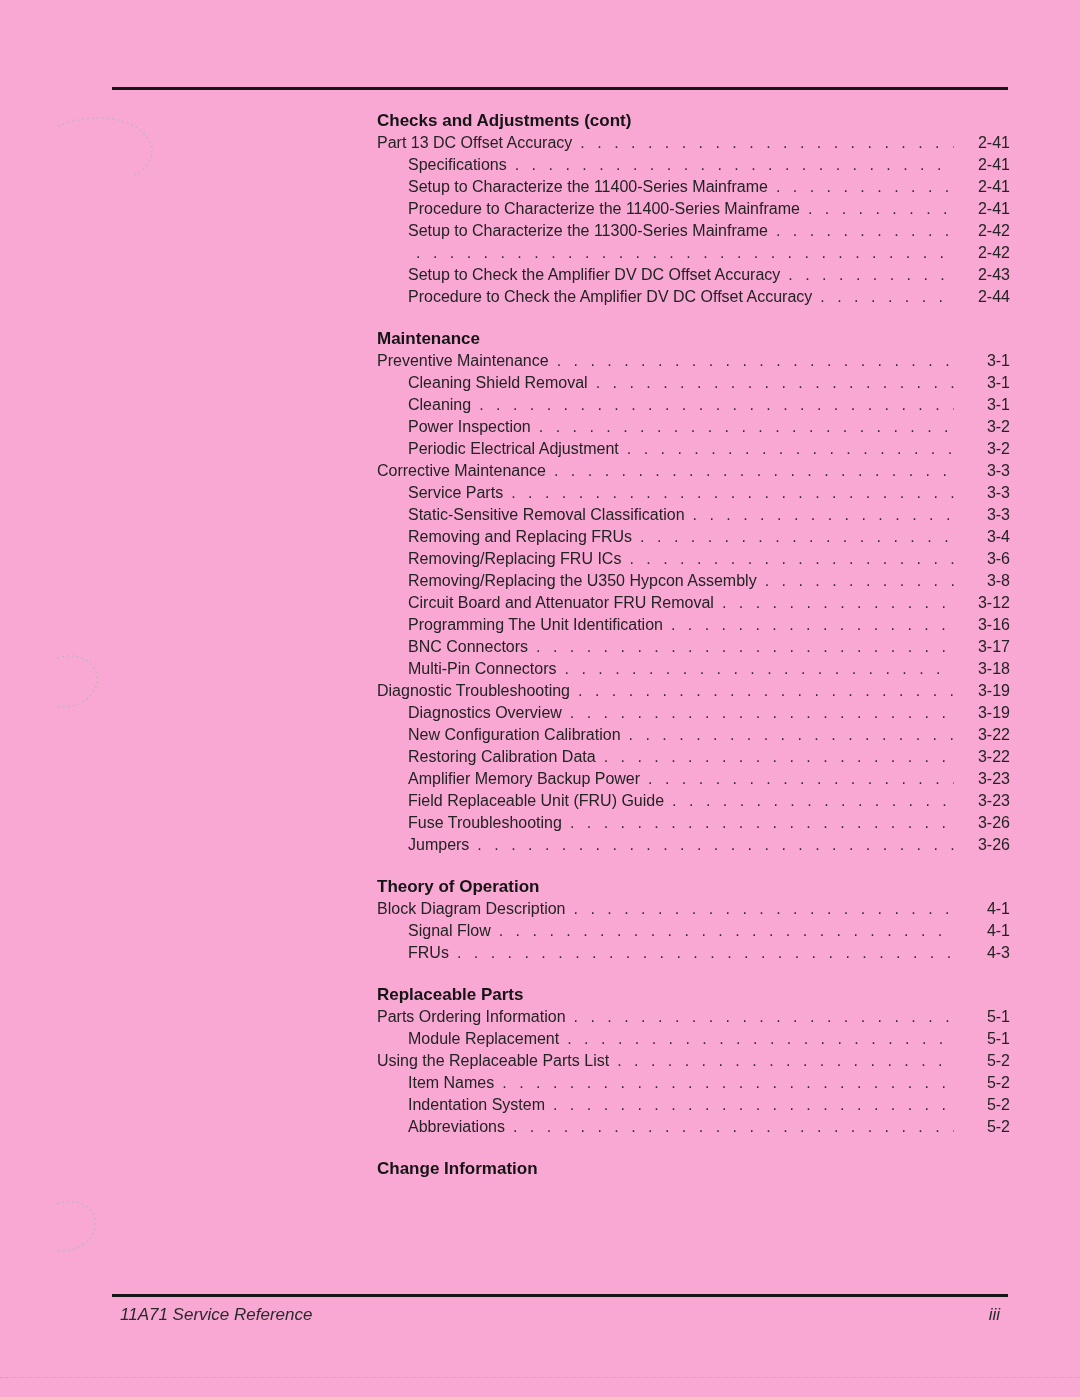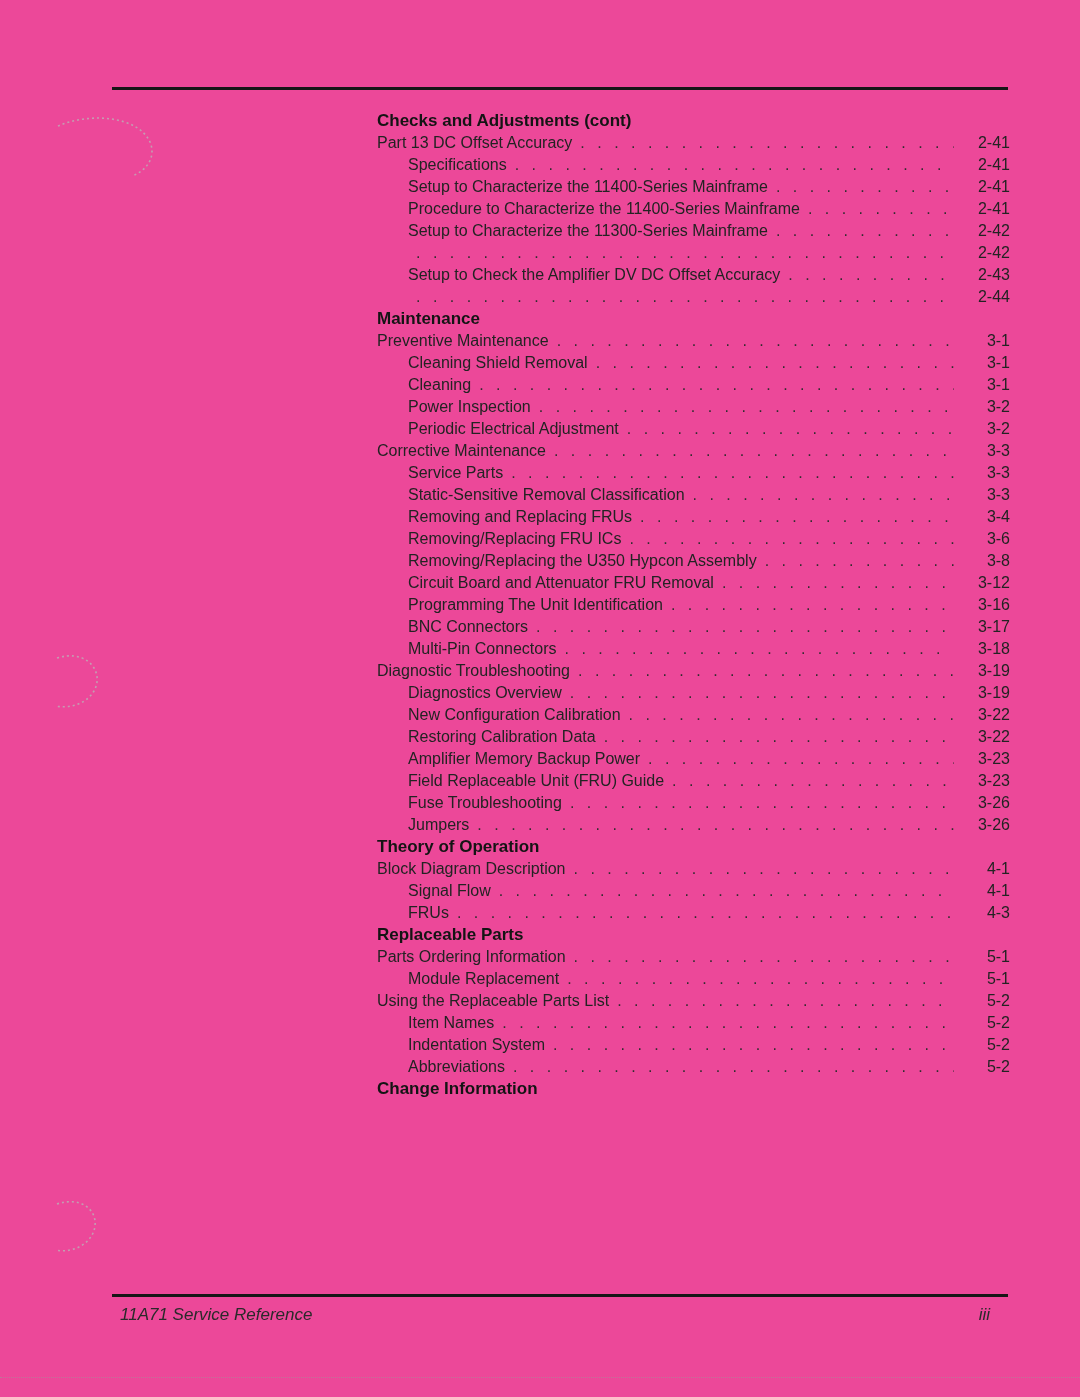--- a/index.html
+++ b/index.html
@@ -1,21 +1,21 @@
 <!DOCTYPE html>
 <html><head>
 <meta charset="utf-8">
 <style>
   html, body { margin: 0; padding: 0; background: #e9e9e9; }
   .page {
     position: relative;
     width: 1080px;
     height: 1397px;
     margin: 0 auto;
-    background: #ec4899;
+    background: #f9a8d4;
     overflow: hidden;
     font-family: "Liberation Sans", sans-serif;
     color: #222;
   }
 
   
   .top-rule {
     position: absolute;
     left: 112px; top: 87px;
     width: 896px; height: 3px;
@@ -30,21 +30,21 @@
 
   
   .toc {
     position: absolute;
     left: 377px; top: 110px;
     width: 633px;
     font-size: 16px;
     line-height: 22px;
   }
   .toc-section { margin: 0; padding: 0; }
-  .toc-section + .toc-section { }
+  .toc-section + .toc-section { margin-top: 20px; }
   .toc-heading {
     margin: 0;
     font-size: 17px;
     font-weight: bold;
     color: #141414;
     line-height: 22px;
   }
   .toc-entry {
     display: flex;
     align-items: flex-start;
@@ -63,21 +63,21 @@
   .entry-page {
     flex: none;
     width: 50px;
     text-align: right;
     color: #232323;
   }
 
   
   .footer {
     position: absolute;
-    left: 120px; right: 90px; top: 1305px;
+    left: 120px; right: 80px; top: 1305px;
     display: flex;
     justify-content: space-between;
     font-style: italic;
     font-size: 17px;
     color: #2a2a2a;
   }
 
   
   .arc { position: absolute; opacity: 0.75; }
   .bottom-scan-line {
@@ -135,20 +135,21 @@
         <div class="toc-entry indent">
           <span class="dots">. . . . . . . . . . . . . . . . . . . . . . . . . . . . . . . . . . . . . . . . . . . . . . . . . . . . . . . . . . . . . . . . . . . . . . . . . . . . . . . . . . . . . . . . . . . . . . . . . . . . . . . . . . . . . . . . . . . . . . . . </span>
           <span class="entry-page">2-42</span>
         </div>
         <div class="toc-entry indent">
           <span class="entry-label">Setup to Check the Amplifier DV DC Offset Accuracy</span>
           <span class="dots">. . . . . . . . . . . . . . . . . . . . . . . . . . . . . . . . . . . . . . . . . . . . . . . . . . . . . . . . . . . . . . . . . . . . . . . . . . . . . . . . . . . . . . . . . . . . . . . . . . . . . . . . . . . . . . . . . . . . . . . . </span>
           <span class="entry-page">2-43</span>
         </div>
         <div class="toc-entry indent">
+          <span class="entry-label">Procedure to Check the Amplifier DV DC Offset Accuracy</span>
           <span class="dots">. . . . . . . . . . . . . . . . . . . . . . . . . . . . . . . . . . . . . . . . . . . . . . . . . . . . . . . . . . . . . . . . . . . . . . . . . . . . . . . . . . . . . . . . . . . . . . . . . . . . . . . . . . . . . . . . . . . . . . . . </span>
           <span class="entry-page">2-44</span>
         </div>
       </section>
       <section class="toc-section">
         <h2 class="toc-heading">Maintenance</h2>
         <div class="toc-entry">
           <span class="entry-label">Preventive Maintenance</span>
           <span class="dots">. . . . . . . . . . . . . . . . . . . . . . . . . . . . . . . . . . . . . . . . . . . . . . . . . . . . . . . . . . . . . . . . . . . . . . . . . . . . . . . . . . . . . . . . . . . . . . . . . . . . . . . . . . . . . . . . . . . . . . . . </span>
           <span class="entry-page">3-1</span>

